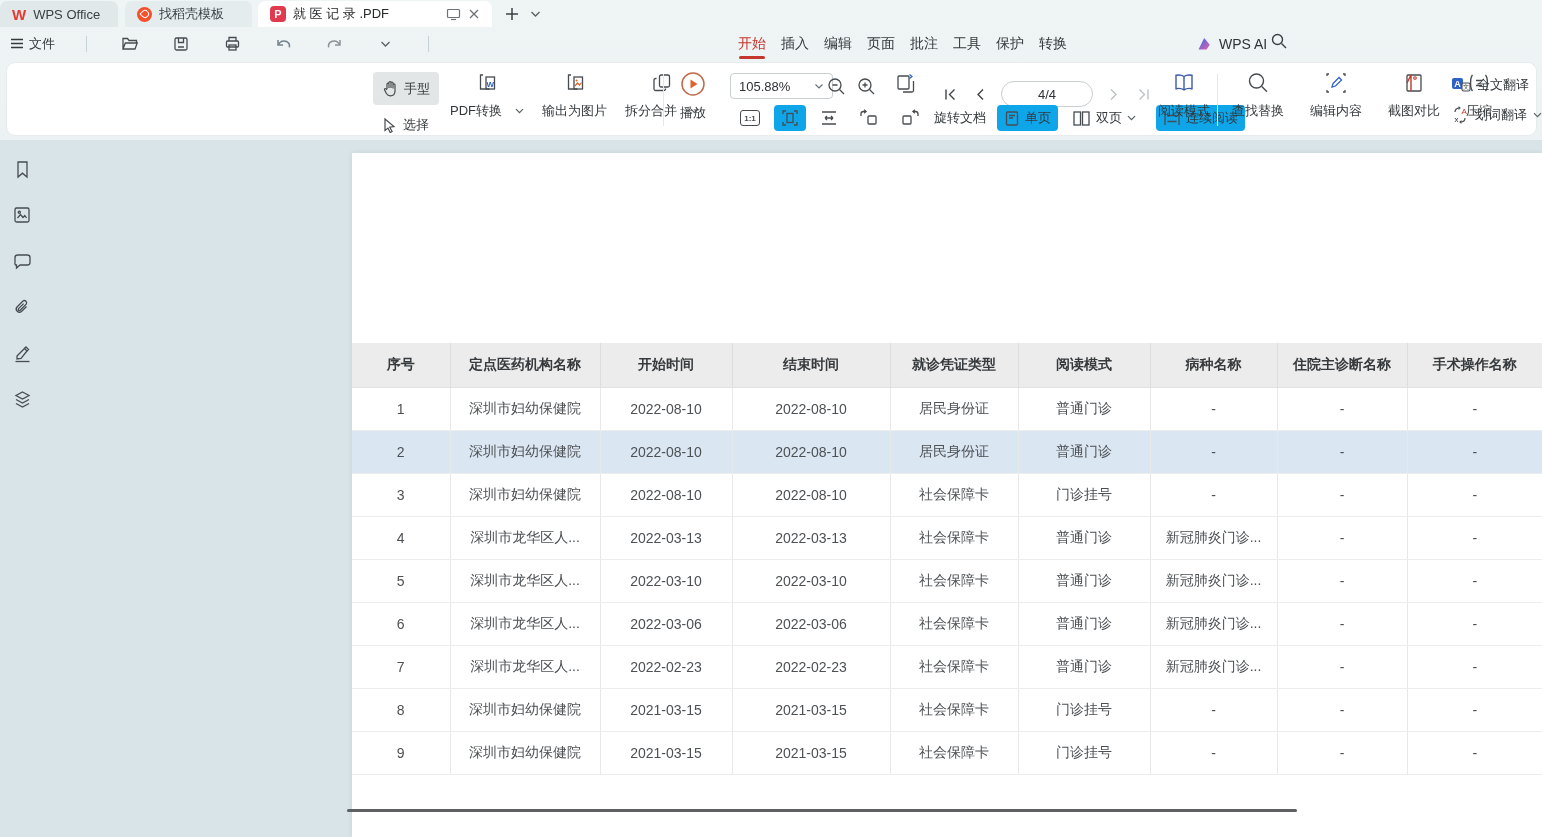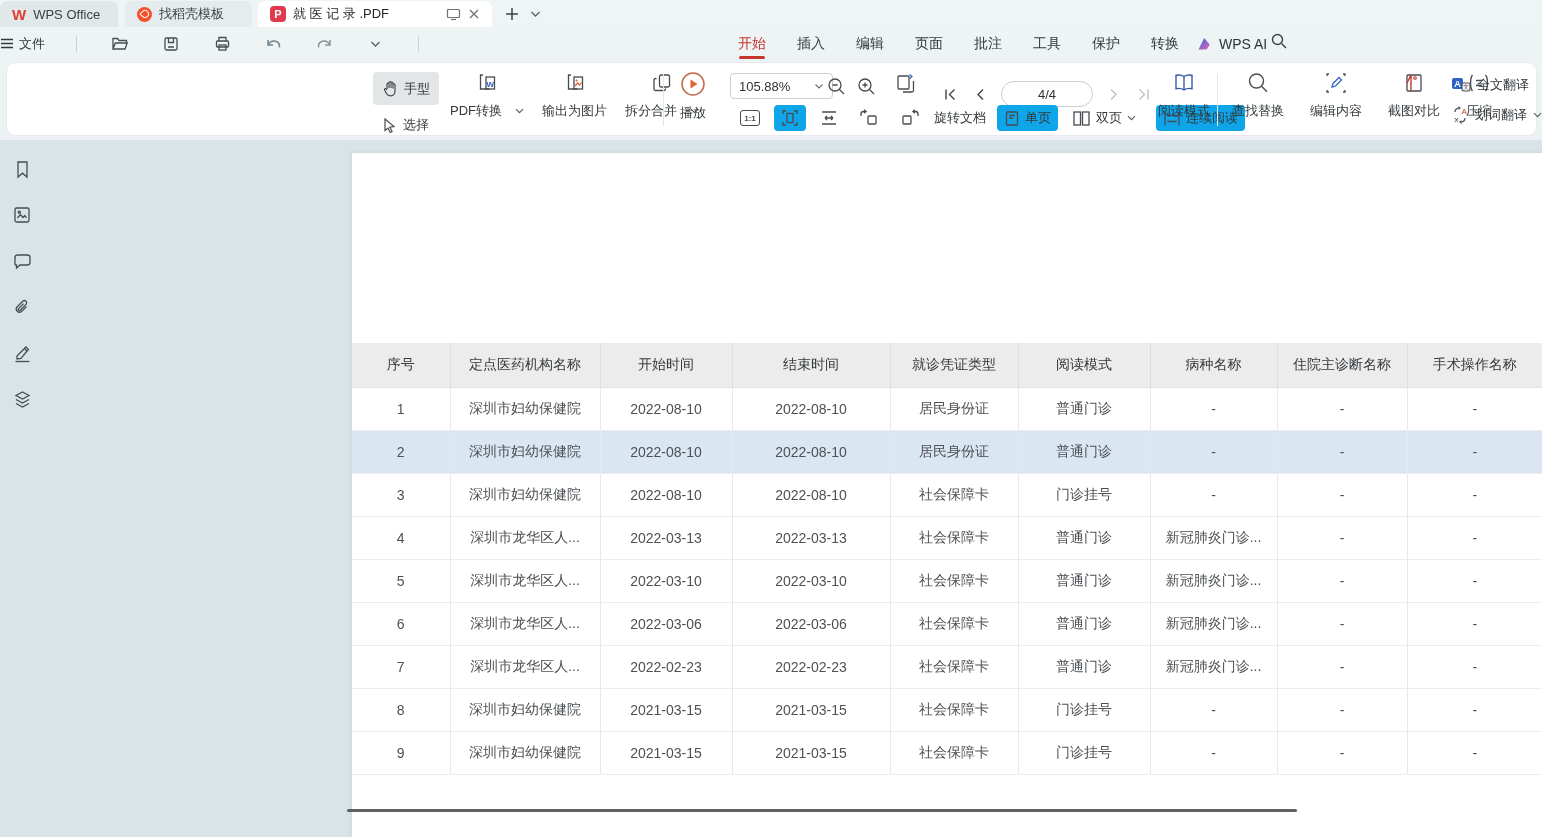--- a/index.html
+++ b/index.html
@@ -23,25 +23,25 @@
   .docer-badge { width:15px; height:15px; border-radius:50%; background:#f4502c; position:relative; flex:0 0 auto; }
   .docer-badge::after { content:""; position:absolute; left:4px; top:3px; width:6px; height:6px;
         border:1.6px solid #fff; border-radius:50% 50% 50% 0; transform:rotate(45deg); }
   .pdf-badge { width:16px; height:16px; border-radius:4px; background:#e13a4e; color:#fff; font-weight:700;
         font-size:11px; display:flex; align-items:center; justify-content:center; flex:0 0 auto; }
   .tab-ic { color:#6c7378; }
   .newtab { display:flex; align-items:center; gap:10px; margin-left:12px; height:26px; }
 
   
   .menubar { position:absolute; top:27px; left:0; right:0; height:33px; display:flex; align-items:center; }
-  .quick { display:flex; align-items:center; gap:27px; }
+  .quick { display:flex; align-items:center; gap:27px; padding-left:10px; }
   .qbtn { display:flex; align-items:center; justify-content:center; width:24px; height:24px; border-radius:4px; }
   .file-btn { display:flex; align-items:center; gap:5px; font-size:13px; color:#33383b; }
   .vsep { width:1px; height:16px; background:#c7d2d6; margin:0 4px; }
-  .menu-items { position:absolute; left:738px; top:0; height:33px; display:flex; align-items:center; gap:31px;text-align:center; }
+  .menu-items { position:absolute; left:738px; top:0; height:33px; display:flex; align-items:center; gap:15px;text-align:center; }
   .menu-item { position:relative; font-size:14px; color:#33383b; height:33px; display:flex; align-items:center; cursor:default; }
   .menu-item.active { color:#c5372c; }
   .menu-item.active::after { content:""; position:absolute; left:1px; right:1px; bottom:1px; height:3px;
         background:#c5372c; border-radius:2px; }
   .ai-entry { position:absolute; left:1196px; top:0; height:33px; display:flex; align-items:center; gap:6px; font-size:14px; color:#2f3438; }
   .searchbtn { position:absolute; left:1270px; top:5px; }
 
   
   .ribbon { position:absolute; top:62px; left:6px; right:5px; height:74px; background:#fff;
         border:1px solid #e7ebed; border-radius:9px; }
@@ -75,21 +75,21 @@
   
   .workspace { position:absolute; top:140px; left:0; right:0; bottom:0; background:#d8e4e8; }
   .side-rail { position:absolute; left:0; top:0; bottom:0; width:44px; display:flex; flex-direction:column;
         align-items:center; padding-top:16px; gap:20px; }
   .rail-btn { width:26px; height:26px; display:flex; align-items:center; justify-content:center; border-radius:4px; }
   .page { position:absolute; left:352px; top:13px; width:1190px; bottom:0; background:#fff;
         box-shadow:0 0 5px rgba(60,80,90,.12); }
 
   
   .doc-table { position:absolute; left:0; top:190px; width:1190px; border-collapse:collapse; table-layout:fixed; }
-  .doc-table th { height:44px; background:#ececec; font-size:14px; font-weight:400; color:#363a3d;
+  .doc-table th { height:44px; background:#ececec; font-size:14px; font-weight:700; color:#363a3d;
         border-right:1px solid #dcdddd; border-bottom:1px solid #e2e2e2; text-align:center; }
   .doc-table td { height:43px; font-size:14px; color:#4d5154; text-align:center;
         border-right:1px solid #e7e8e8; border-bottom:1px solid #ededed; background:#fff; }
   .doc-table th:last-child, .doc-table td:last-child { border-right:none; }
   .doc-table tr.hl td { background:#dbe6f3; }
   .scroll-line { position:absolute; left:-5px; top:656px; width:950px; height:3px; background:#5d6164; border-radius:2px; }
 </style>
 </head>
 <body>
 

